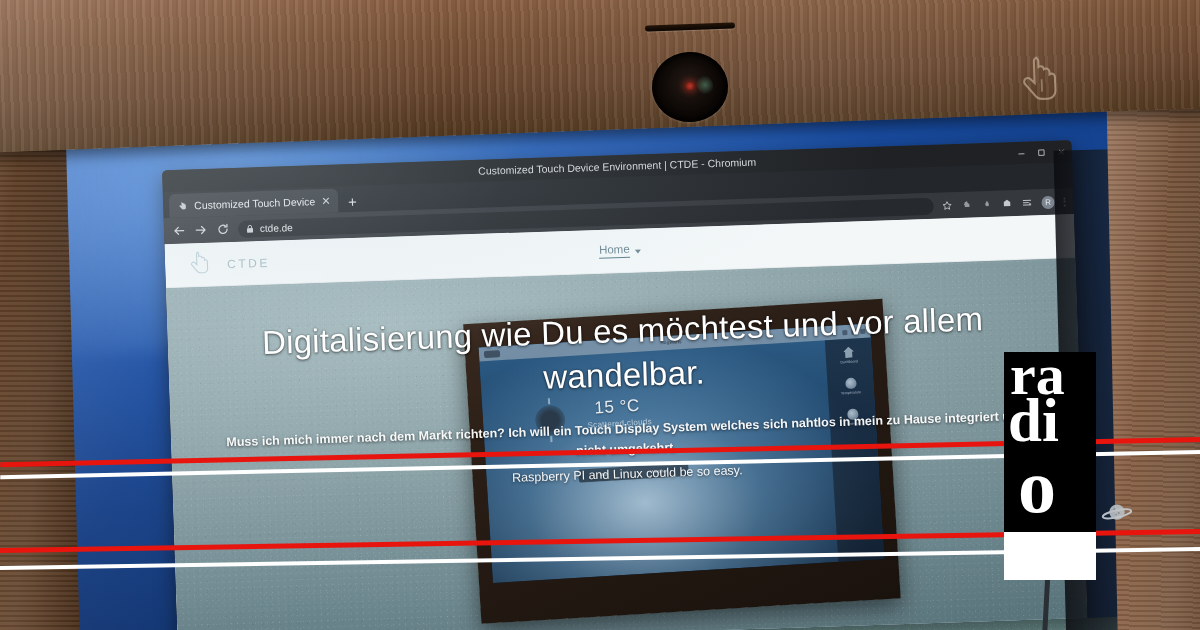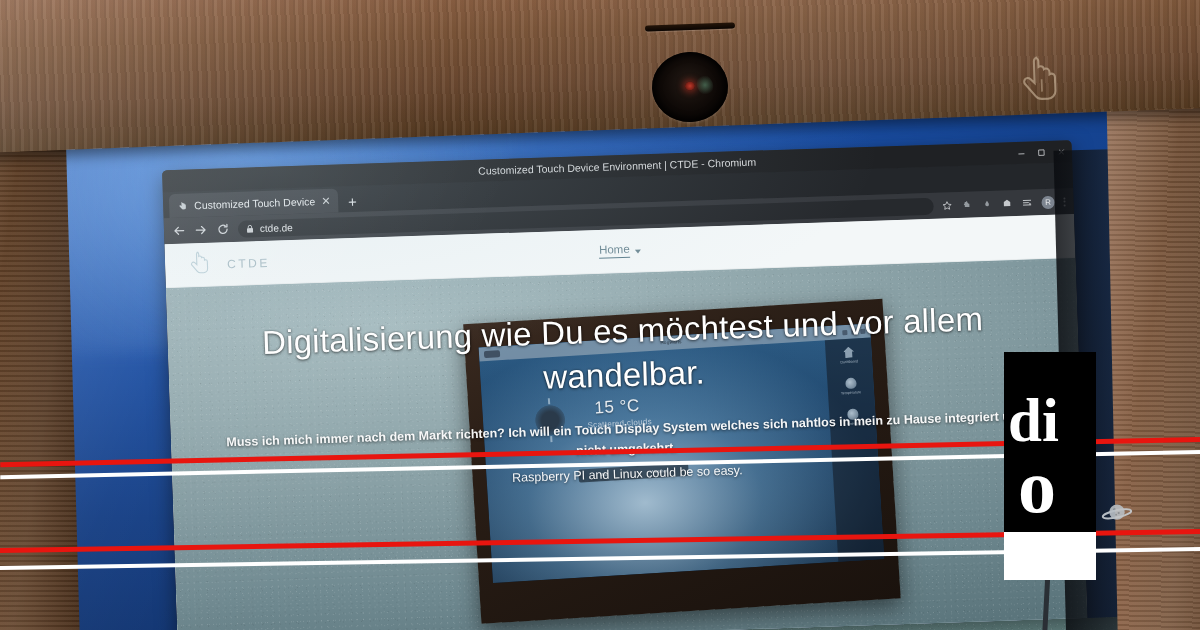--- a/index.html
+++ b/index.html
@@ -657,19 +657,20 @@
     <ellipse cx="20" cy="14" rx="9" ry="9" fill="#b9bfc4"></ellipse>
     <circle cx="17" cy="11" r="1.6" fill="#8c949a"></circle>
     <circle cx="22" cy="15" r="1.3" fill="#8c949a"></circle>
     <circle cx="19" cy="17" r="1" fill="#8c949a"></circle>
     <ellipse cx="20" cy="16" rx="17" ry="4.2" fill="none" stroke="#c8ced3" stroke-width="2.4" transform="rotate(-12 20 16)"></ellipse>
   </svg>
 
   <div class="radio-logo">
     <div class="rl-black"></div>
     <div class="rl-letters">
+      <span class="rl-l rl-r">ra</span>
       <span class="rl-l rl-d">di</span>
       <span class="rl-l rl-o">o</span>
     </div>
     <div class="rl-white"></div>
   </div>
 
 </div>
 
 </body></html>

